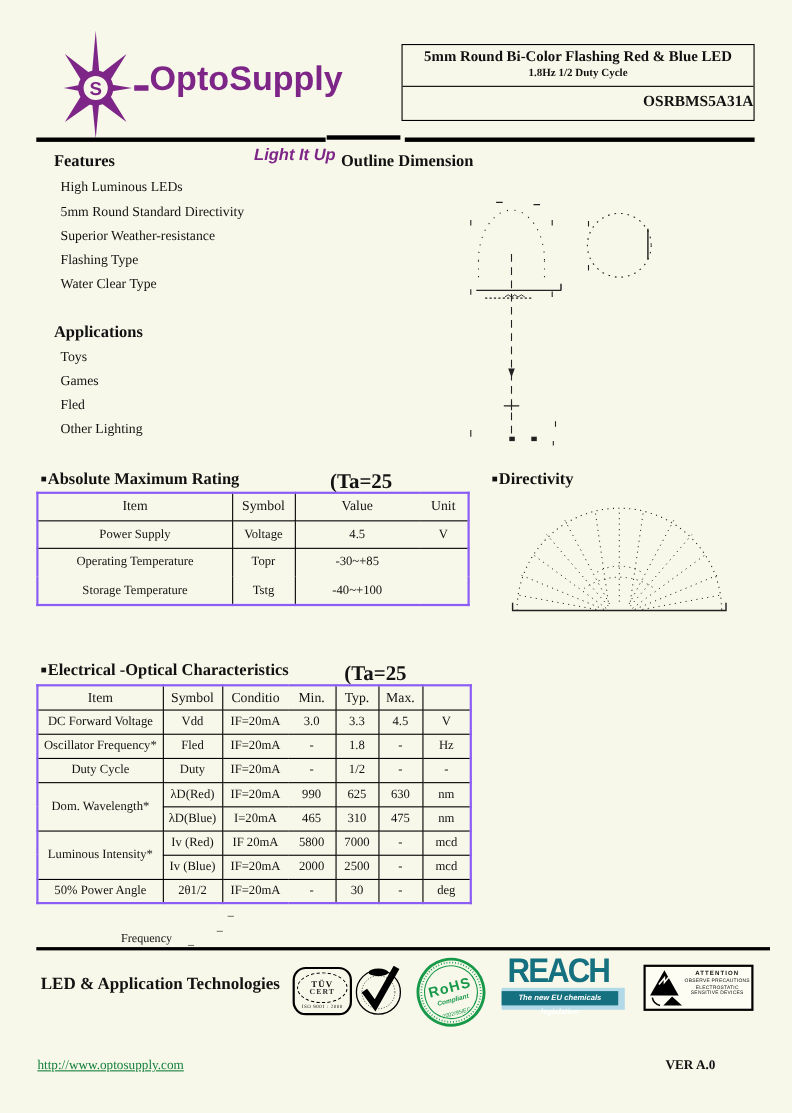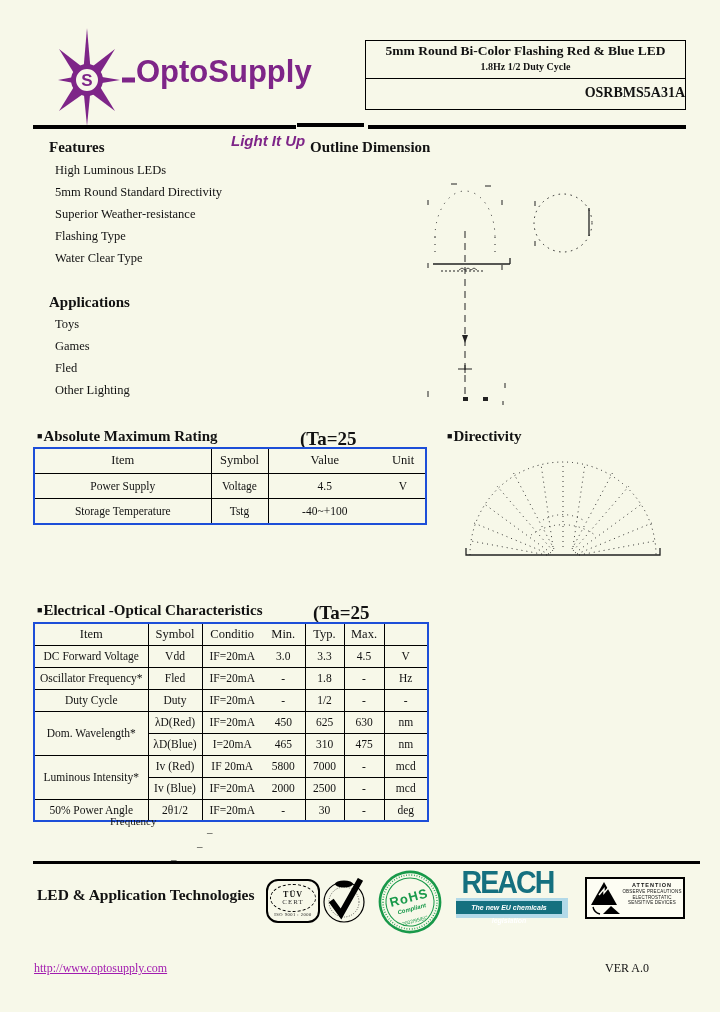--- a/index.html
+++ b/index.html
@@ -16,55 +16,55 @@
   .titlebox .t1{font-weight:bold;font-size:13.5px;line-height:17px;}
   .titlebox .t2{font-weight:bold;font-size:10px;line-height:16px;}
   .titlebox .model{height:30px;text-align:right;font-weight:bold;font-size:14px;padding-top:6px;box-sizing:border-box;}
   .rule{position:absolute;height:4px;background:#000;}
   
   .h1{font-weight:bold;font-size:15px;}
   .bullet{font-size:9px;vertical-align:2px;margin-right:1px;}
   .ta{font-weight:bold;font-size:19px;}
   .item12{font-size:12.5px;}
   
-  table.dtable{position:absolute;border-collapse:collapse;table-layout:fixed;border:2px solid #1d4ed8;}
+  table.dtable{position:absolute;border-collapse:collapse;table-layout:fixed;border:2px solid #8b5cf6;}
   table.dtable td,table.dtable th{border:1px solid #000;font-family:"Liberation Serif",serif;
       font-weight:normal;font-size:11.5px;text-align:center;padding:0 2px;overflow:hidden;white-space:pre;}
   table.dtable th{font-size:12.5px;}
   td.l,th.l{text-align:left;padding-left:5px;}
   .nbr{border-right:none !important;}
   .nbl{border-left:none !important;}
   .nbt{border-top:none !important;margin-top:25px;}
   .nbb{border-bottom:none !important;}
   
   .notemark{font-size:11px;}
   
   .company{left:37px;top:886px;font-weight:bold;font-size:15.5px;}
   .tuv{left:266px;top:879px;width:54px;height:44px;border:2px solid #000;border-radius:12px;
        box-sizing:border-box;background:#f7f8e9;text-align:center;}
   .tuv .oval{margin:3px auto 0;width:44px;height:26px;border:1px dashed #000;border-radius:50%;
        display:flex;flex-direction:column;justify-content:center;}
   .tuv .tuvt{font-weight:bold;font-size:8px;line-height:8px;letter-spacing:1px;}
-  .tuv .certt{font-weight:normal;font-size:7px;line-height:7px;letter-spacing:1px;color:#333;}
+  .tuv .certt{font-weight:bold;font-size:7px;line-height:7px;letter-spacing:1px;color:#333;}
   .tuv .iso{font-size:4.5px;line-height:6px;letter-spacing:0.5px;}
   .reach{left:456px;top:872px;width:112px;height:48px;}
   .reach .blueband{position:absolute;left:0;top:26px;width:112px;height:20px;background:#b2d9e8;}
   .reach .word{position:absolute;left:0;top:-7px;width:112px;text-align:center;
         font-family:"Liberation Sans",sans-serif;font-weight:700;font-size:31px;
         color:#15707f;letter-spacing:-2px;transform:scaleX(0.92);transform-origin:left;}
   .reach .tagbar{position:absolute;left:0;top:29px;width:106px;height:13px;background:#15707f;
         color:#fff;font-family:"Liberation Sans",sans-serif;font-weight:700;font-style:italic;
         font-size:7px;line-height:13px;text-align:center;}
   .esd{left:585px;top:877px;width:100px;height:42px;border:2px solid #000;background:#fdfdf3;
        box-sizing:border-box;display:flex;}
   .esd .txt{flex:1;padding-top:3px;text-align:center;font-family:"Liberation Sans",sans-serif;}
   .esd .att{font-size:5.5px;font-weight:bold;letter-spacing:1px;line-height:7px;}
   .esd .ln{font-size:4.5px;line-height:5.5px;letter-spacing:0.2px;}
-  .link{left:34px;top:961px;font-size:12px;color:#a21caf;text-decoration:underline;cursor:pointer;}
-  .ver{left:605px;top:961px;font-size:12px;}
+  .link{left:34px;top:961px;font-size:12px;color:#15803d;text-decoration:underline;cursor:pointer;}
+  .ver{left:605px;top:961px;font-size:12px;font-weight:bold;}
 </style>
 </head>
 <body>
 
 <div class="page">
 
   <svg class="abs" style="left:36px;top:16px" width="104" height="112" viewBox="0 0 104 112">
     <g fill="#7e2588">
       <polygon points="51,12 55.5,64 51,110 46.5,64"></polygon>
       <polygon points="22,64 51,58.5 84,64 51,69.5"></polygon>
@@ -143,20 +143,26 @@
       <th>Item</th>
       <th>Symbol</th>
       <th class="nbr">Value</th>
       <th class="nbl">Unit</th>
     </tr>
     <tr style="height:25px">
       <td class="l">Power Supply</td>
       <td>Voltage</td>
       <td class="nbr">4.5</td>
       <td class="nbl">V</td>
+    </tr>
+    <tr style="height:26px">
+      <td class="l nbb">Operating Temperature</td>
+      <td class="nbb">Topr</td>
+      <td class="nbr nbb">-30~+85</td>
+      <td class="nbl nbb"></td>
     </tr>
     <tr style="height:26px">
       <td class="l nbt nbb">Storage Temperature</td>
       <td class="nbt nbb">Tstg</td>
       <td class="nbr nbt nbb">-40~+100</td>
       <td class="nbl nbt nbb"></td>
     </tr>
   </tbody>
     </table>
 
@@ -235,21 +241,21 @@
       <td class="nbr">IF=20mA</td>
       <td class="nbl">-</td>
       <td>1/2</td>
       <td>-</td>
       <td>-</td>
     </tr>
     <tr style="height:22px">
       <td class="l" rowspan="2">Dom. Wavelength*</td>
       <td>λD(Red)</td>
       <td class="nbr">IF=20mA</td>
-      <td class="nbl">450</td>
+      <td class="nbl">990</td>
       <td>625</td>
       <td>630</td>
       <td>nm</td>
     </tr>
     <tr style="height:22px">
       <td>λD(Blue)</td>
       <td class="nbr">I=20mA</td>
       <td class="nbl">465</td>
       <td>310</td>
       <td>475</td>
@@ -279,21 +285,21 @@
       <td class="nbl">-</td>
       <td>30</td>
       <td>-</td>
       <td>deg</td>
     </tr>
   </tbody>
     </table>
 
   <span class="abs notemark" style="left:207px;top:826px">–</span>
   <span class="abs notemark" style="left:197px;top:840px">–</span>
-  <span class="abs notemark" style="left:110px;top:815px">Frequency</span>
+  <span class="abs notemark" style="left:110px;top:847px">Frequency</span>
   <span class="abs notemark" style="left:171px;top:849px">_</span>
 
   <div class="rule" style="left:33px;top:861px;width:667px;height:3px"></div>
 
   <div class="abs company">LED &amp; Application Technologies</div>
 
   <div class="abs tuv">
     <div class="oval">
       <div class="tuvt">TÜV</div>
       <div class="certt">CERT</div>

